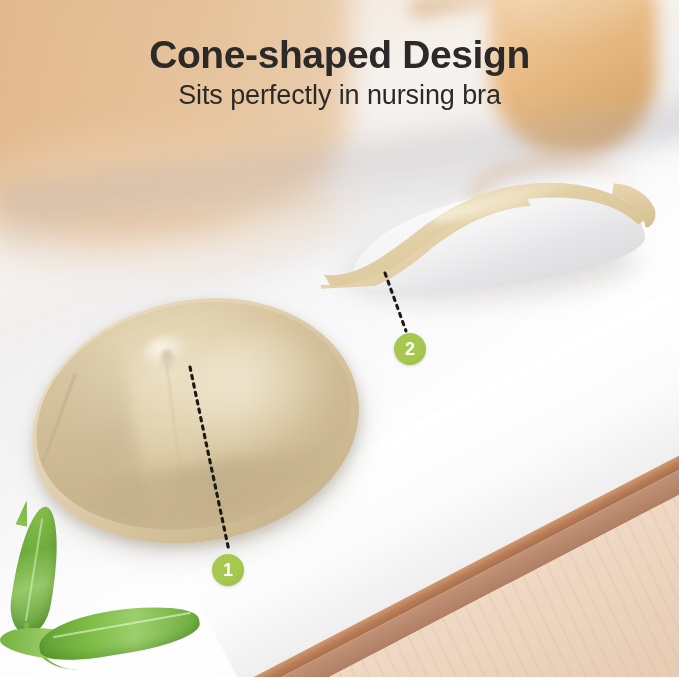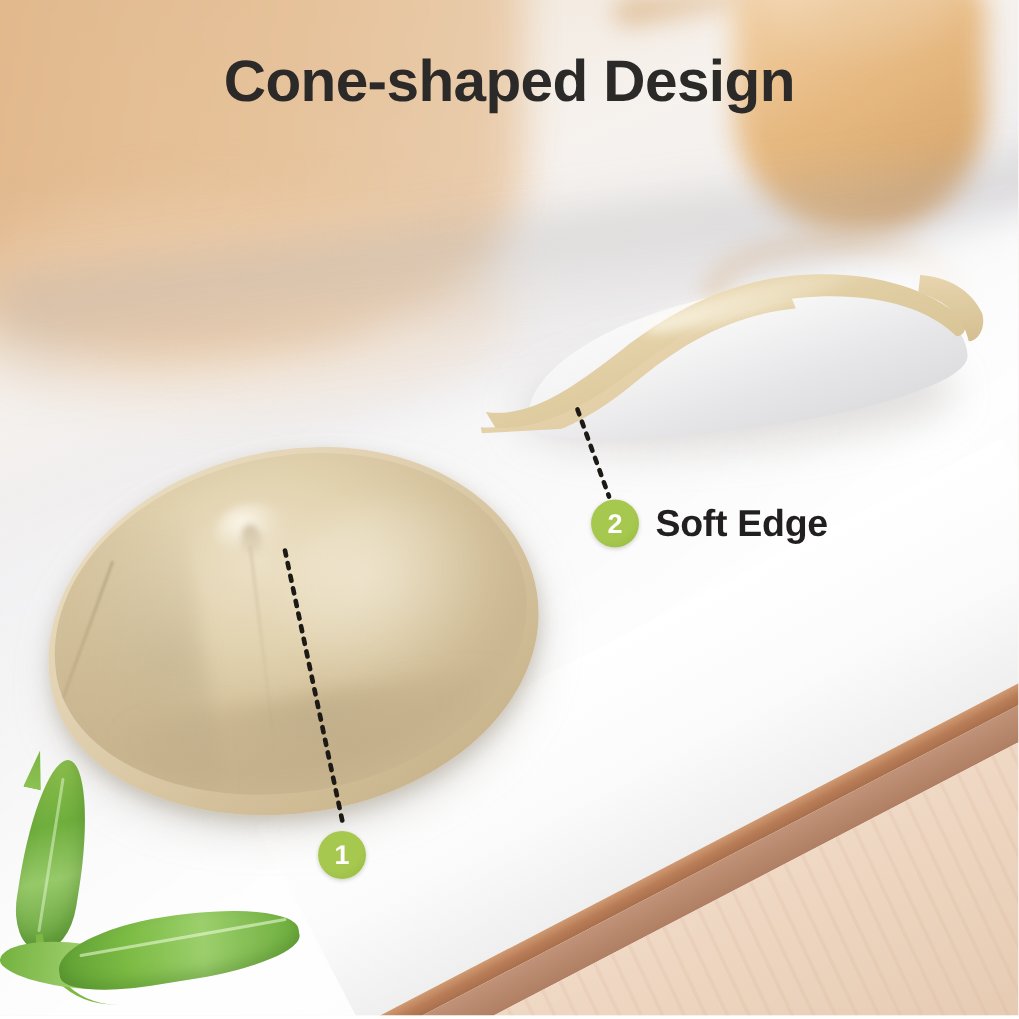--- a/index.html
+++ b/index.html
@@ -552,23 +552,23 @@
   <div class="leaf leaf-c"></div>
   <div class="leaf leaf-b"></div>
   <div class="leaf leaf-vein"></div>
 
   <svg class="leader" viewBox="0 0 679 679">
     <path d="M190 367 L229 551" stroke="#1d1a16" stroke-width="3.1" stroke-dasharray="3.4 5.2" stroke-linecap="round" fill="none"></path>
     <path d="M385 273 L406 331" stroke="#1d1a16" stroke-width="3.1" stroke-dasharray="3.4 5.2" stroke-linecap="round" fill="none"></path>
   </svg>
 
   <div class="title">Cone-shaped Design</div>
+  <div class="subtitle">Sits perfectly in nursing bra</div>
 
   <div class="callout callout-1">
     <div class="badge" style="background: radial-gradient(circle at 38% 32%, rgb(167, 200, 78) 0%, rgb(167, 200, 78) 55%, rgb(147, 185, 63) 100%);">1</div>
   </div>
 
   <div class="callout callout-2">
     <div class="badge" style="background: radial-gradient(circle at 38% 32%, rgb(167, 200, 78) 0%, rgb(167, 200, 78) 55%, rgb(147, 185, 63) 100%);">2</div>
-    <div class="callout-label">Soft Edge</div>
   </div>
 
 </div>
 
 </body></html>

